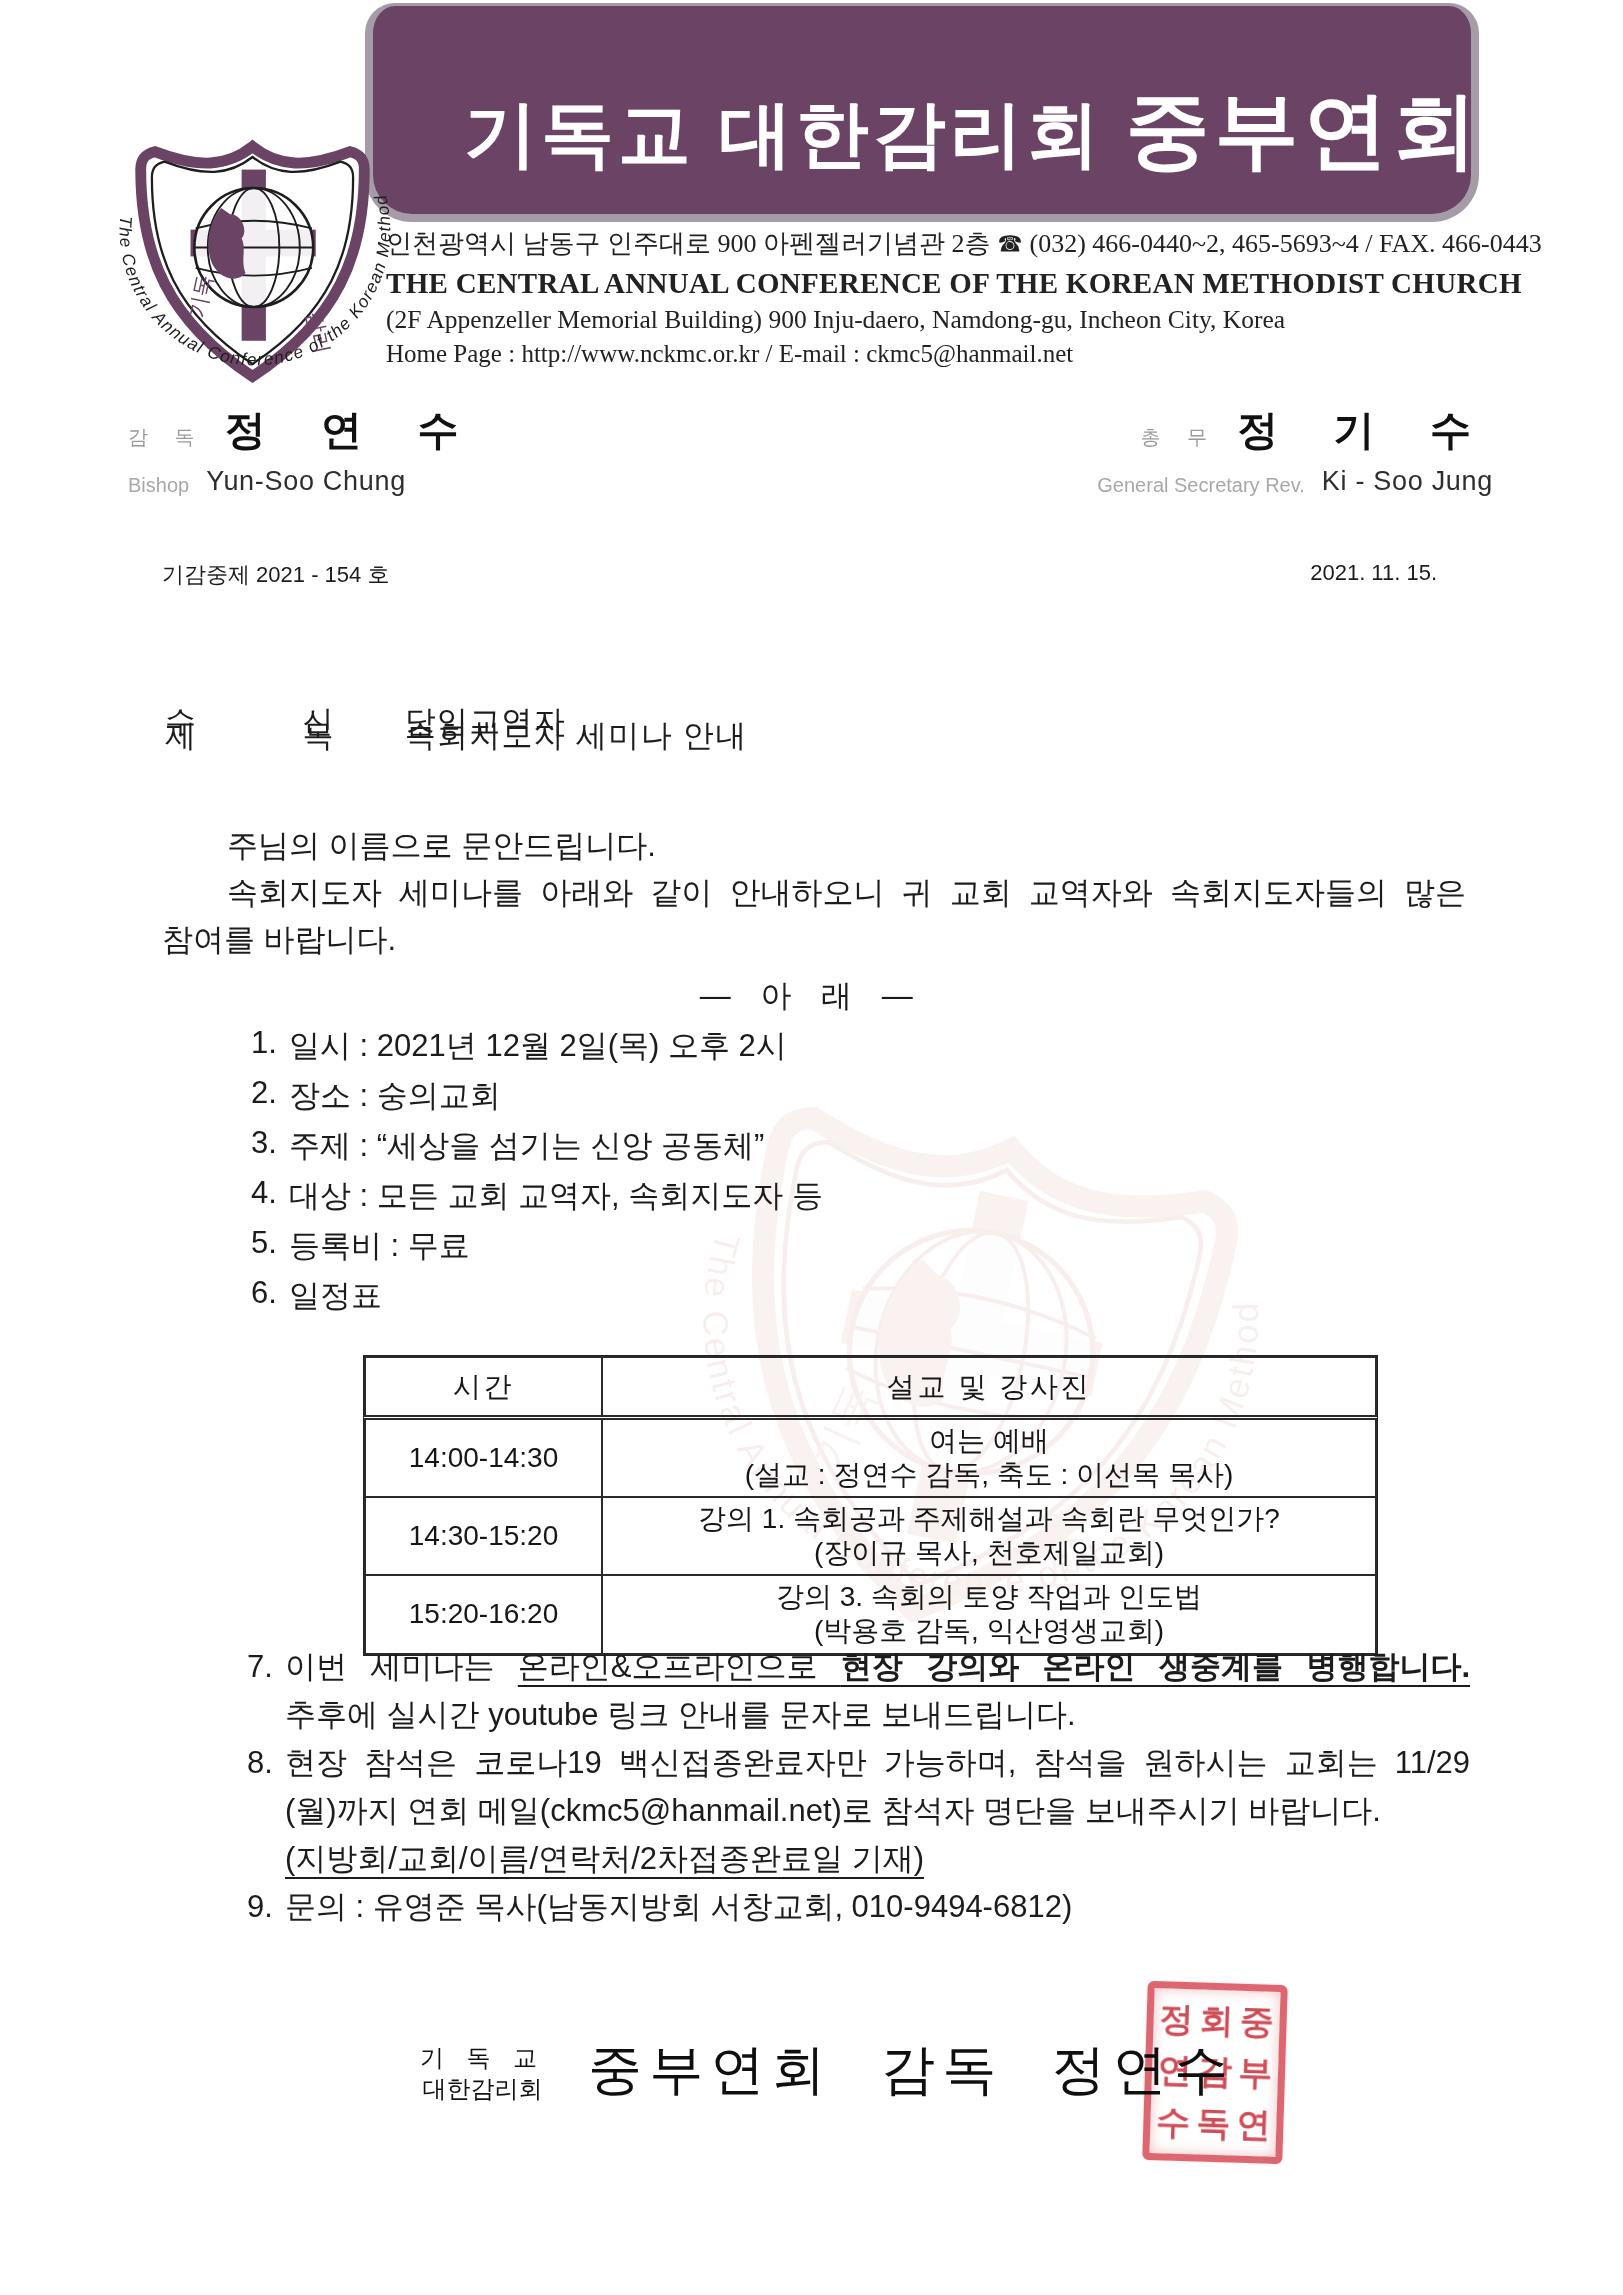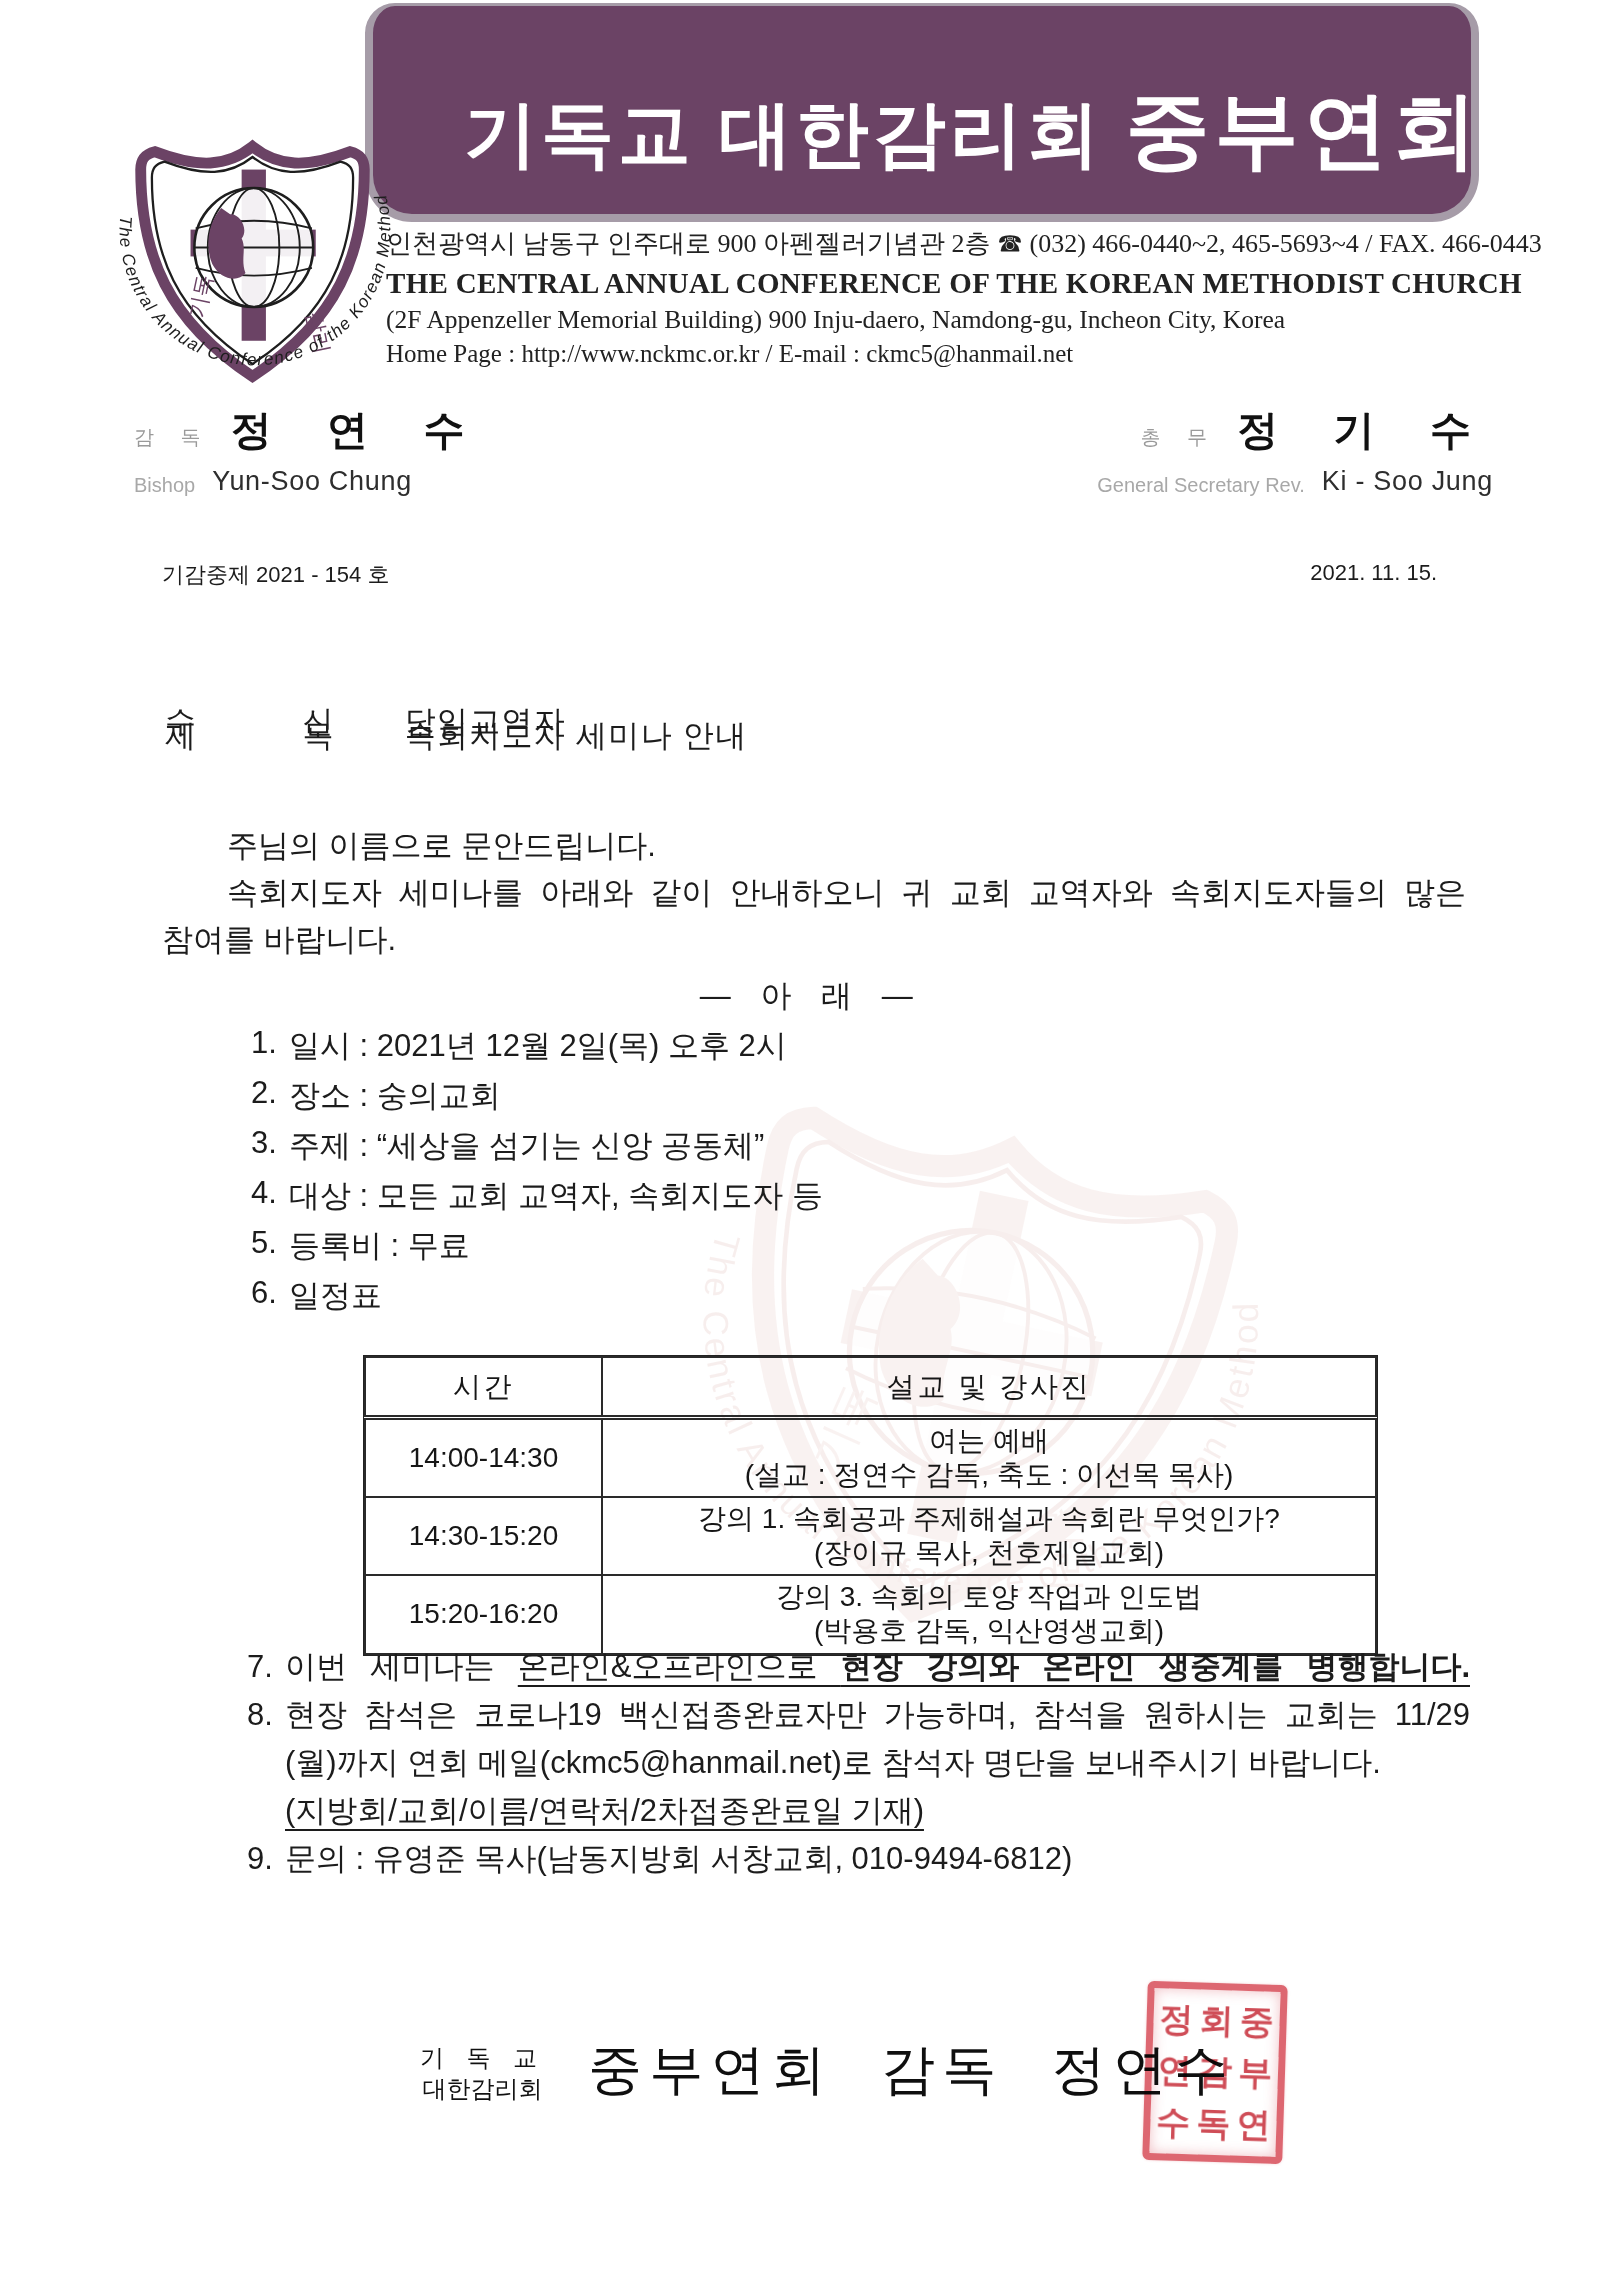--- a/index.html
+++ b/index.html
@@ -19,21 +19,21 @@
   .logo-svg{width:100%;height:100%;--ink:#1e1e1e;--accent:#6B4365;}
 
   .contact{position:absolute;left:386px;top:226px;width:1113px;
            font-family:"Liberation Serif","DejaVu Serif",serif;color:#222;}
   .c-line1{font-size:26px;white-space:nowrap;margin-bottom:5.9px;}
   .c-line2{font-size:29px;font-weight:bold;letter-spacing:0.3px;margin-bottom:5.2px;white-space:nowrap;}
   .c-line3{font-size:25.5px;margin-bottom:5.2px;white-space:nowrap;}
   .c-line4{font-size:25px;white-space:nowrap;}
 
   
-  .off-left{position:absolute;left:134px;top:403px;}
+  .off-left{position:absolute;left:128px;top:403px;}
   .off-right{position:absolute;right:130px;top:403px;}
   .off-name-row{display:flex;align-items:baseline;gap:19.6px;}
   .off-right .off-name-row{justify-content:flex-end;}
   .off-label{font-size:20px;color:#9a9a9a;letter-spacing:10.5px;white-space:pre;}
   .off-name{font-size:41px;font-weight:bold;color:#111;letter-spacing:22px;white-space:pre;}
   .off-en-row{display:flex;align-items:flex-end;gap:17px;margin-top:7.9px;}
   .off-right .off-en-row{justify-content:flex-end;}
   .off-en-label{font-size:20px;color:#a8a8a8;}
   .off-en-name{font-size:27px;color:#2e2e2e;letter-spacing:0.7px;}
 
@@ -259,20 +259,23 @@
         <div>(박용호 감독, 익산영생교회)</div>
       </td>
     </tr>
   </tbody>
     </table>
 
   <div class="notes">
     <div class="nline jlast">
       <span class="no">7.</span><span>이번 세미나는 </span><span class="u"><span>온라인&amp;오프라인으로 </span><span class="b">현장 강의와 온라인 생중계를 병행합니다.</span></span>
     </div>
+    <div class="nline">
+      <span>추후에 실시간 youtube 링크 안내를 문자로 보내드립니다.</span>
+    </div>
     <div class="nline jlast">
       <span class="no">8.</span><span>현장 참석은 코로나19 백신접종완료자만 가능하며, 참석을 원하시는 교회는 11/29</span>
     </div>
     <div class="nline">
       <span>(월)까지 연회 메일(ckmc5@hanmail.net)로 참석자 명단을 보내주시기 바랍니다.</span>
     </div>
     <div class="nline">
       <span class="u">(지방회/교회/이름/연락처/2차접종완료일 기재)</span>
     </div>
     <div class="nline">

